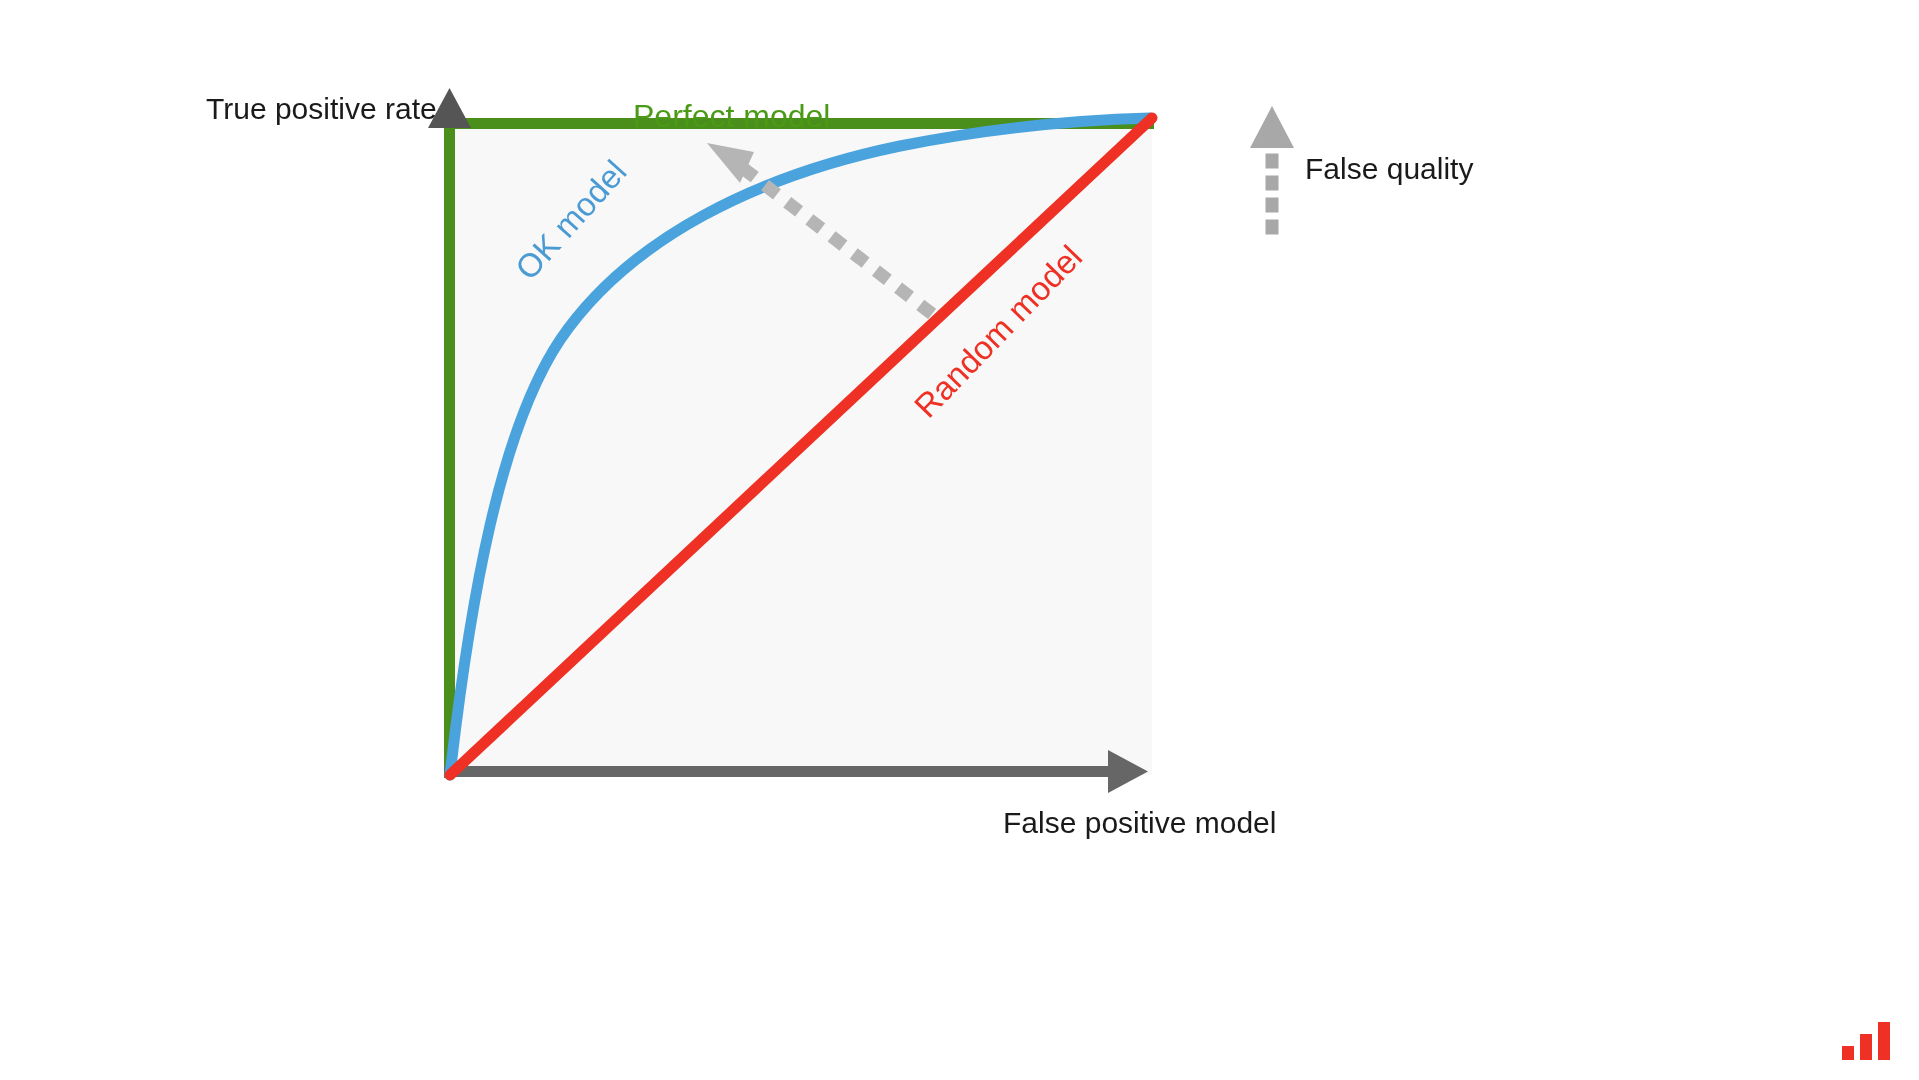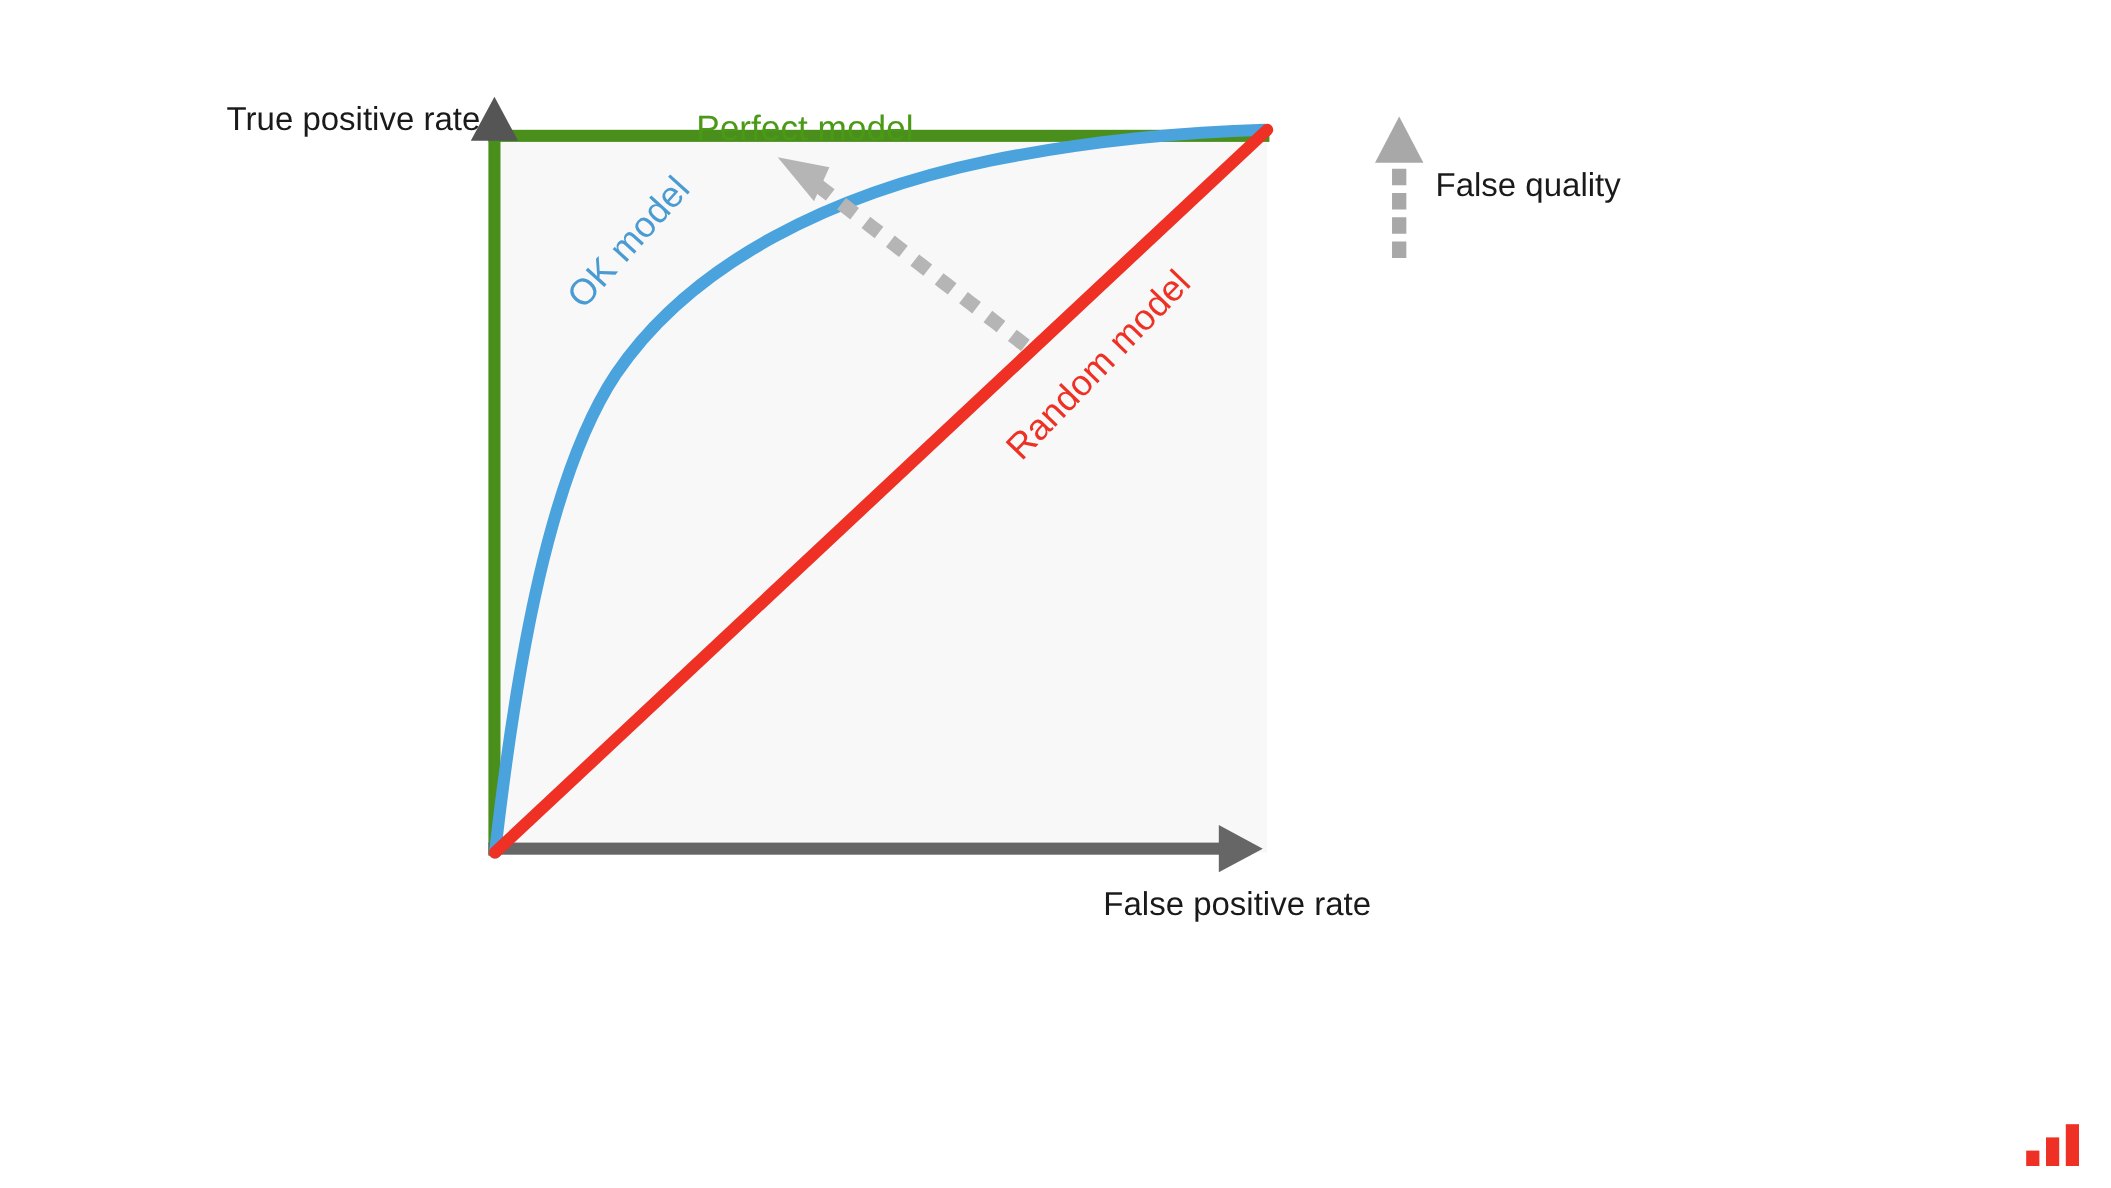--- a/index.html
+++ b/index.html
@@ -120,21 +120,21 @@
 
     <g>
       <rect x="1842" y="1046" width="12" height="14" fill="#ee3124"></rect>
       <rect x="1860" y="1034" width="12" height="26" fill="#ee3124"></rect>
       <rect x="1878" y="1022" width="12" height="38" fill="#ee3124"></rect>
     </g>
   </svg>
 
   <div class="lbl" id="tpr-label">True positive rate</div>
 
-  <div class="lbl" id="fpr-label">False positive rate</div>
+  <div class="lbl" id="fpr-label">False positive model</div>
 
   <div class="lbl" id="perfect-label">Perfect model</div>
 
   <div class="lbl" id="ok-label">OK model</div>
 
   <div class="lbl" id="random-label">Random model</div>
 
   <div class="lbl" id="better-label">False quality</div>
 
 </div>

